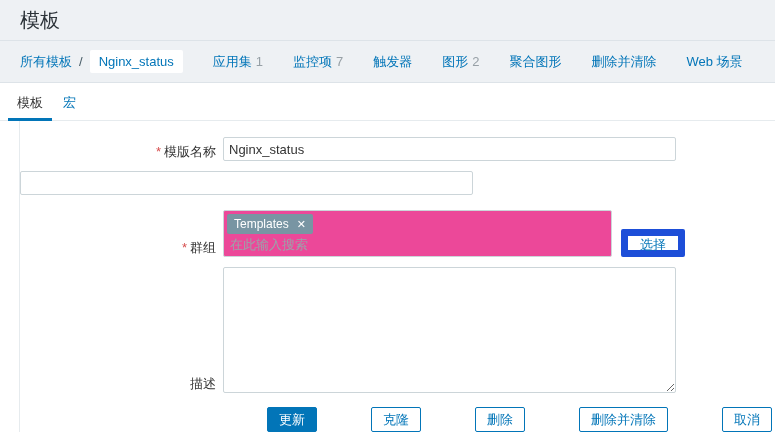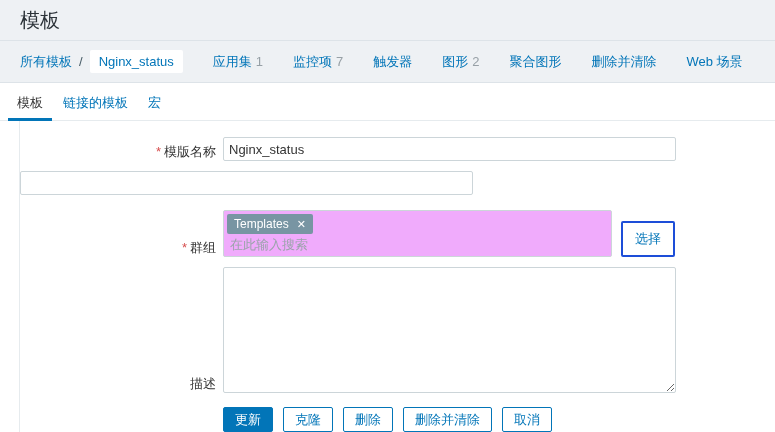--- a/index.html
+++ b/index.html
@@ -94,21 +94,21 @@
     font: inherit;
     color: #333333;
     background: #ffffff;
     outline: none;
   }
   .multiselect {
     width: 389px;
     min-height: 42px;
     border: 1px solid #ccd5d9;
     border-radius: 2px;
-    background: #f0abfc;
+    background: #ec4899;
     padding: 3px;
     cursor: text;
   }
   .chip {
     display: inline-flex;
     align-items: center;
     background: #7895a3;
     color: #ffffff;
     border-radius: 2px;
     padding: 2px 7px;
@@ -127,24 +127,24 @@
     outline: none;
     font: inherit;
     color: #333333;
     padding: 3px 3px 1px;
     width: 300px;
     background: transparent;
   }
   .ms-input::placeholder { color: #9aa4aa; opacity: 1; }
   .select-btn {
     margin-left: 9px;
-    height: 36px;
+    height: 28px;
     padding: 0 12px;
     background: #ffffff;
-    border: 2px solid #1d4ed8;
+    border: 7px solid #1d4ed8;
     border-radius: 2px;
     color: #0275b8;
     font: inherit;
     cursor: pointer;
   }
   .desc-area {
     width: 453px;
     height: 126px;
     border: 1px solid #ccd5d9;
     border-radius: 2px;
@@ -159,20 +159,21 @@
   .btns { display: flex; gap: 10px; }
   .btn {
     height: 25px;
     padding: 0 11px;
     background: #ffffff;
     border: 1px solid #0275b8;
     border-radius: 2px;
     color: #0275b8;
     font: inherit;
     cursor: pointer;
+    margin-left: 44px;
   }
   .btn.primary {
     background: #0275b8;
     border-color: #0275b8;
     color: #ffffff;
   }
 </style>
 </head>
 <body>
 
@@ -189,21 +190,20 @@
     <a class="nav-item"><span>触发器</span></a>
     <a class="nav-item"><span>图形</span><span class="nav-count">2</span></a>
     <a class="nav-item"><span>聚合图形</span></a>
     <a class="nav-item"><span>删除并清除</span></a>
     <a class="nav-item"><span>Web 场景</span></a>
   </div>
 </div>
 
 <div class="tabs">
   <a class="tab active">模板</a>
-  <a class="tab">链接的模板</a>
   <a class="tab">宏</a>
 </div>
 
 <div class="form-wrap">
 
   <div class="frow">
     <div class="flabel">
       <span class="req">*</span><span>模版名称</span>
     </div>
     <input class="tinput" type="text" value="Nginx_status" style="">

